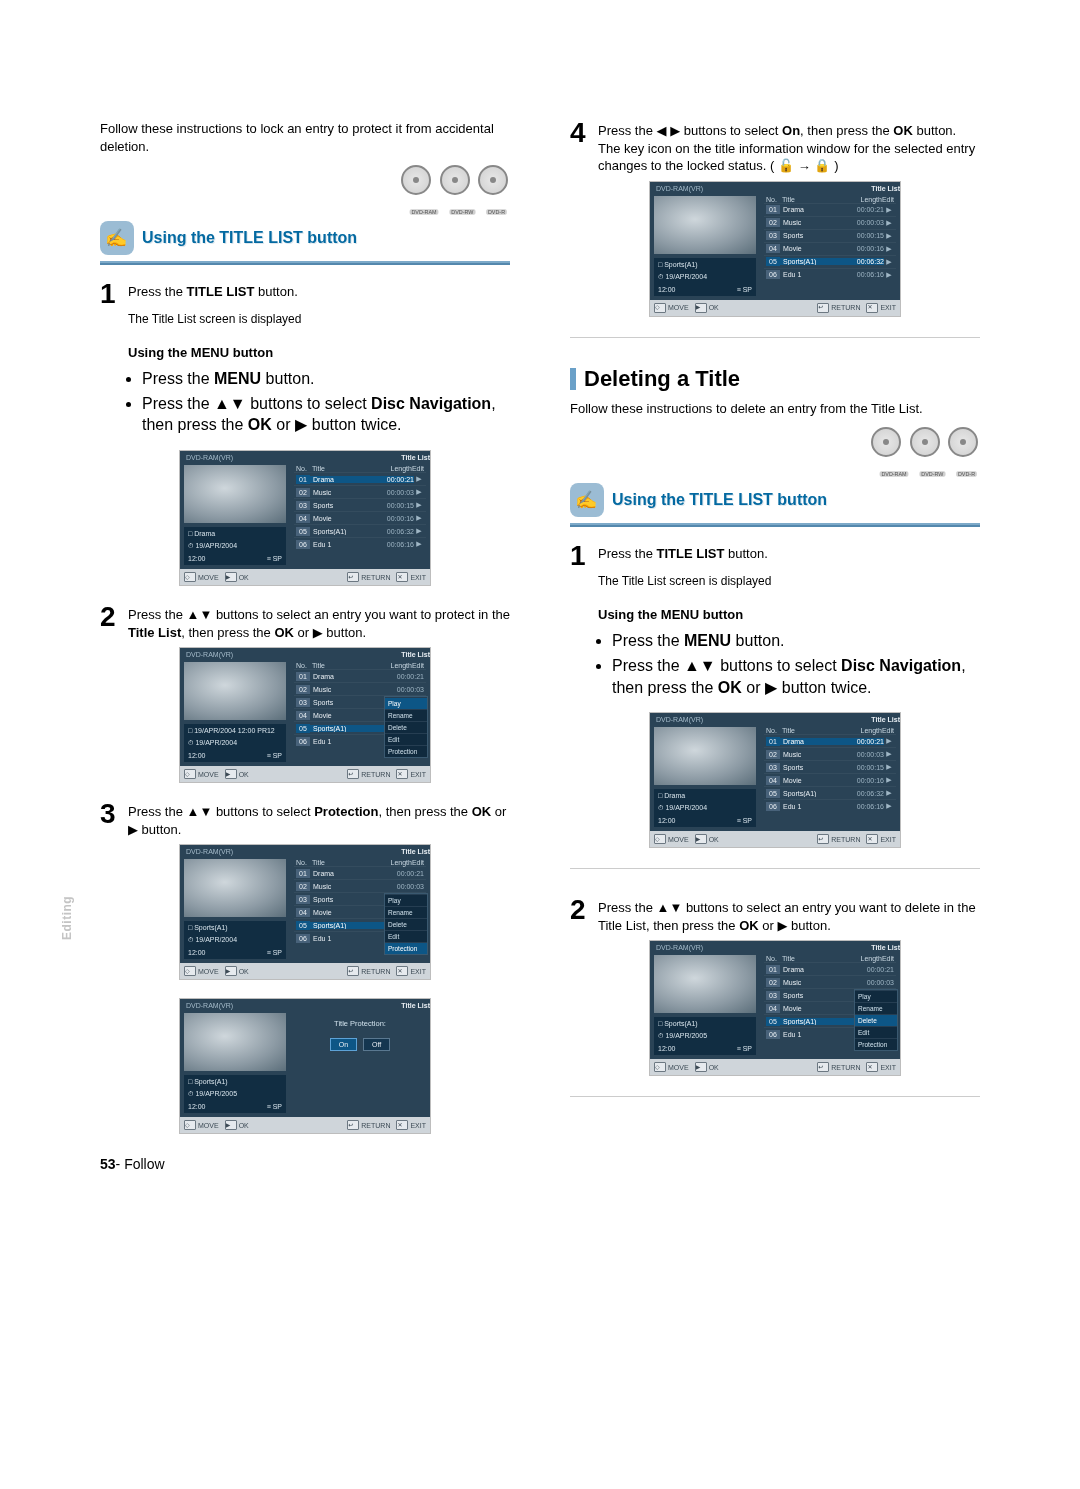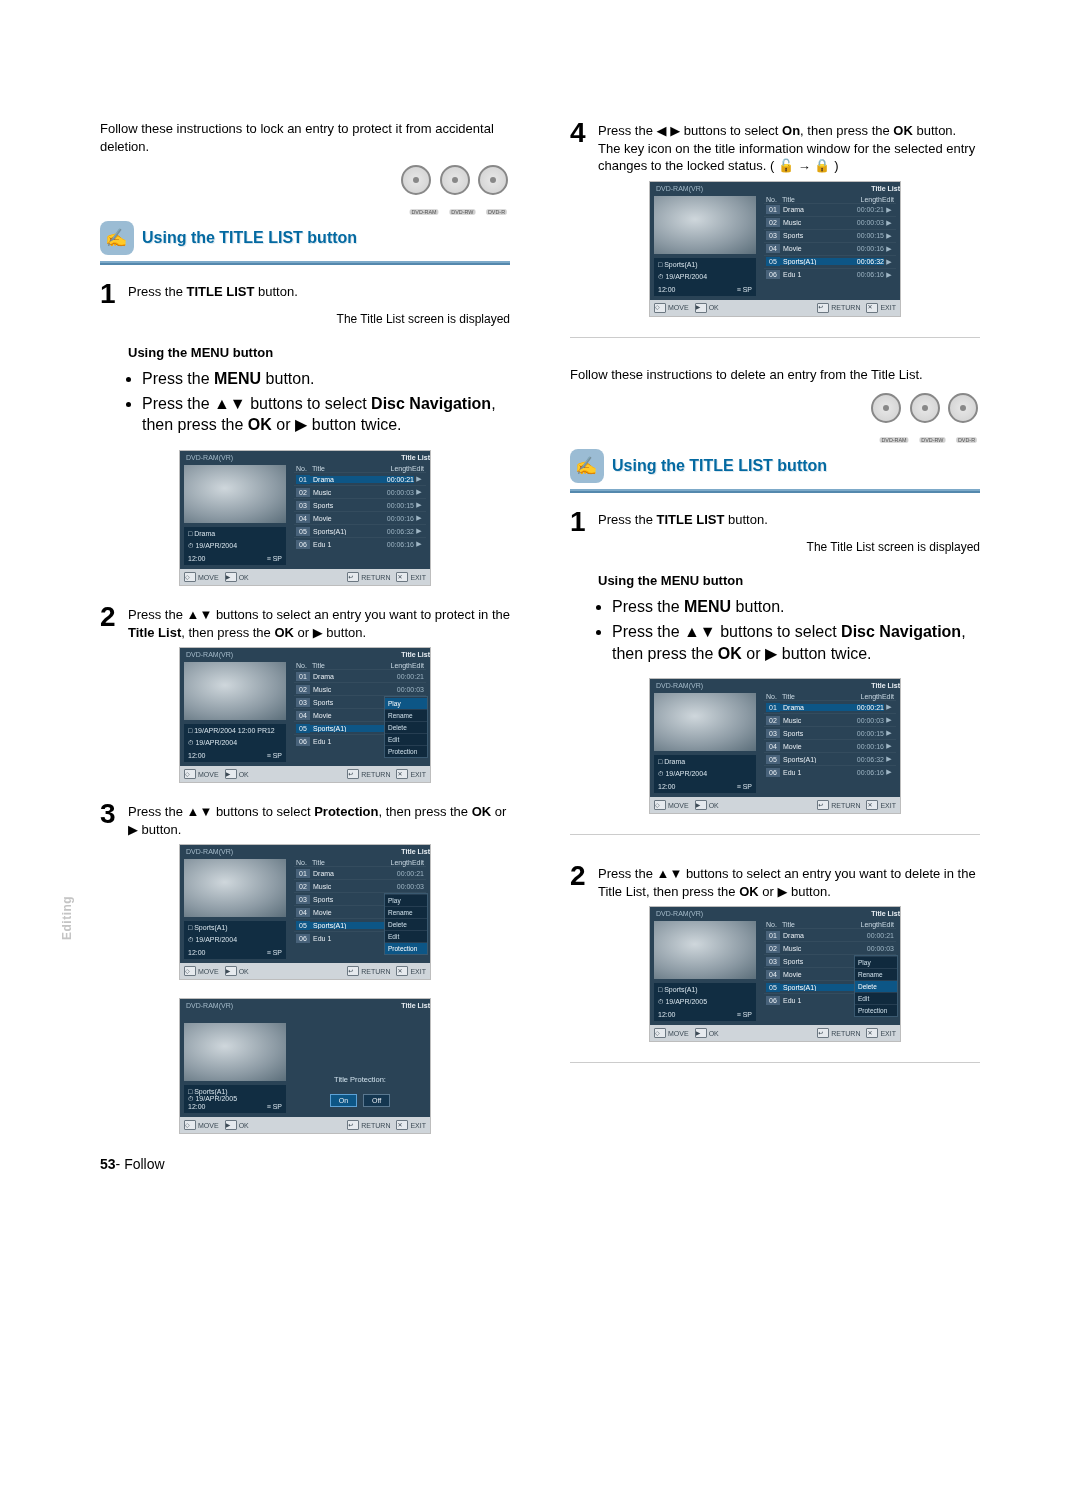--- a/index.html
+++ b/index.html
@@ -123,21 +123,20 @@
     min-width: 22px;
   }
   .step-body {
     font-size: 13px;
     line-height: 1.35;
     padding-top: 2px;
   }
   .small-caption {
     font-size: 12px;
     margin-left: 28px;
-    text-align: right;
   }
   .menu-sub-bold {
     font-weight: bold;
     font-size: 13px;
     margin: 19px 0 4px 28px;
   }
   .bullets {
     margin: 8px 0 14px 28px;
     padding: 0 0 0 14px;
     font-size: 16px;
@@ -239,21 +238,20 @@
   }
   .tl-footer span { display: inline-flex; align-items: center; gap: 2px; }
   .tl-footer .sp { flex:1; }
   .ftr-icon {
     display: inline-block; width: 10px; height: 8px; border:1px solid #6c7882; border-radius: 1px; background:#e6eaee; text-align:center; line-height:7px; font-size:6px;
   }
 
   .dialog-body {
     height: 108px;
     display: flex;
-    align-items: flex-end;
   }
   .dialog-right {
     flex: 1;
     padding: 10px 6px;
     display: flex;
     flex-direction: column;
     justify-content: flex-start;
     gap: 10px;
     align-items: center;
   }
@@ -723,20 +721,21 @@
           </span>
         <span>
             <span class="ftr-icon">✕</span>
             <span>EXIT</span>
           </span>
       </div>
     </div>
 
     <hr class="rule">
 
+    <div class="heading">Deleting a Title</div>
     <div class="body-text">Follow these instructions to delete an entry from the Title List.</div>
 
     <div class="disc-icons">
       <span class="disc"></span>
       <span class="disc"></span>
       <span class="disc"></span>
     </div>
     <div class="disc-labels">
       <span class="disc-label">DVD-RAM</span>
       <span class="disc-label">DVD-RW</span>

